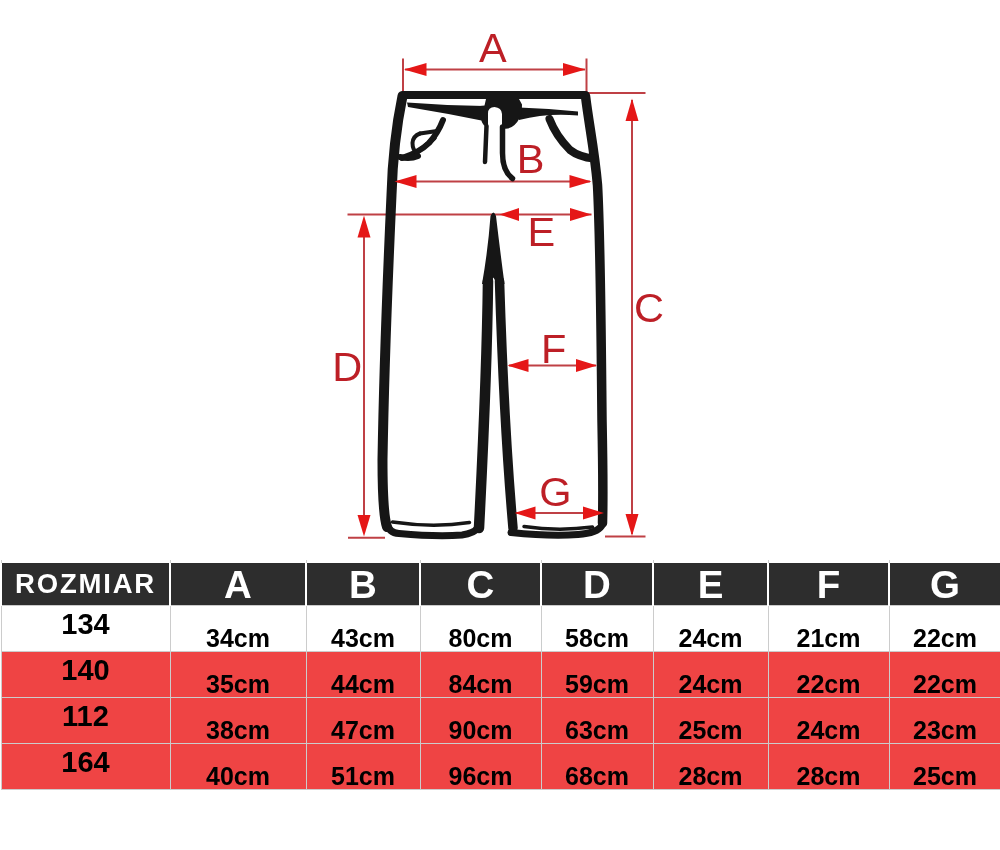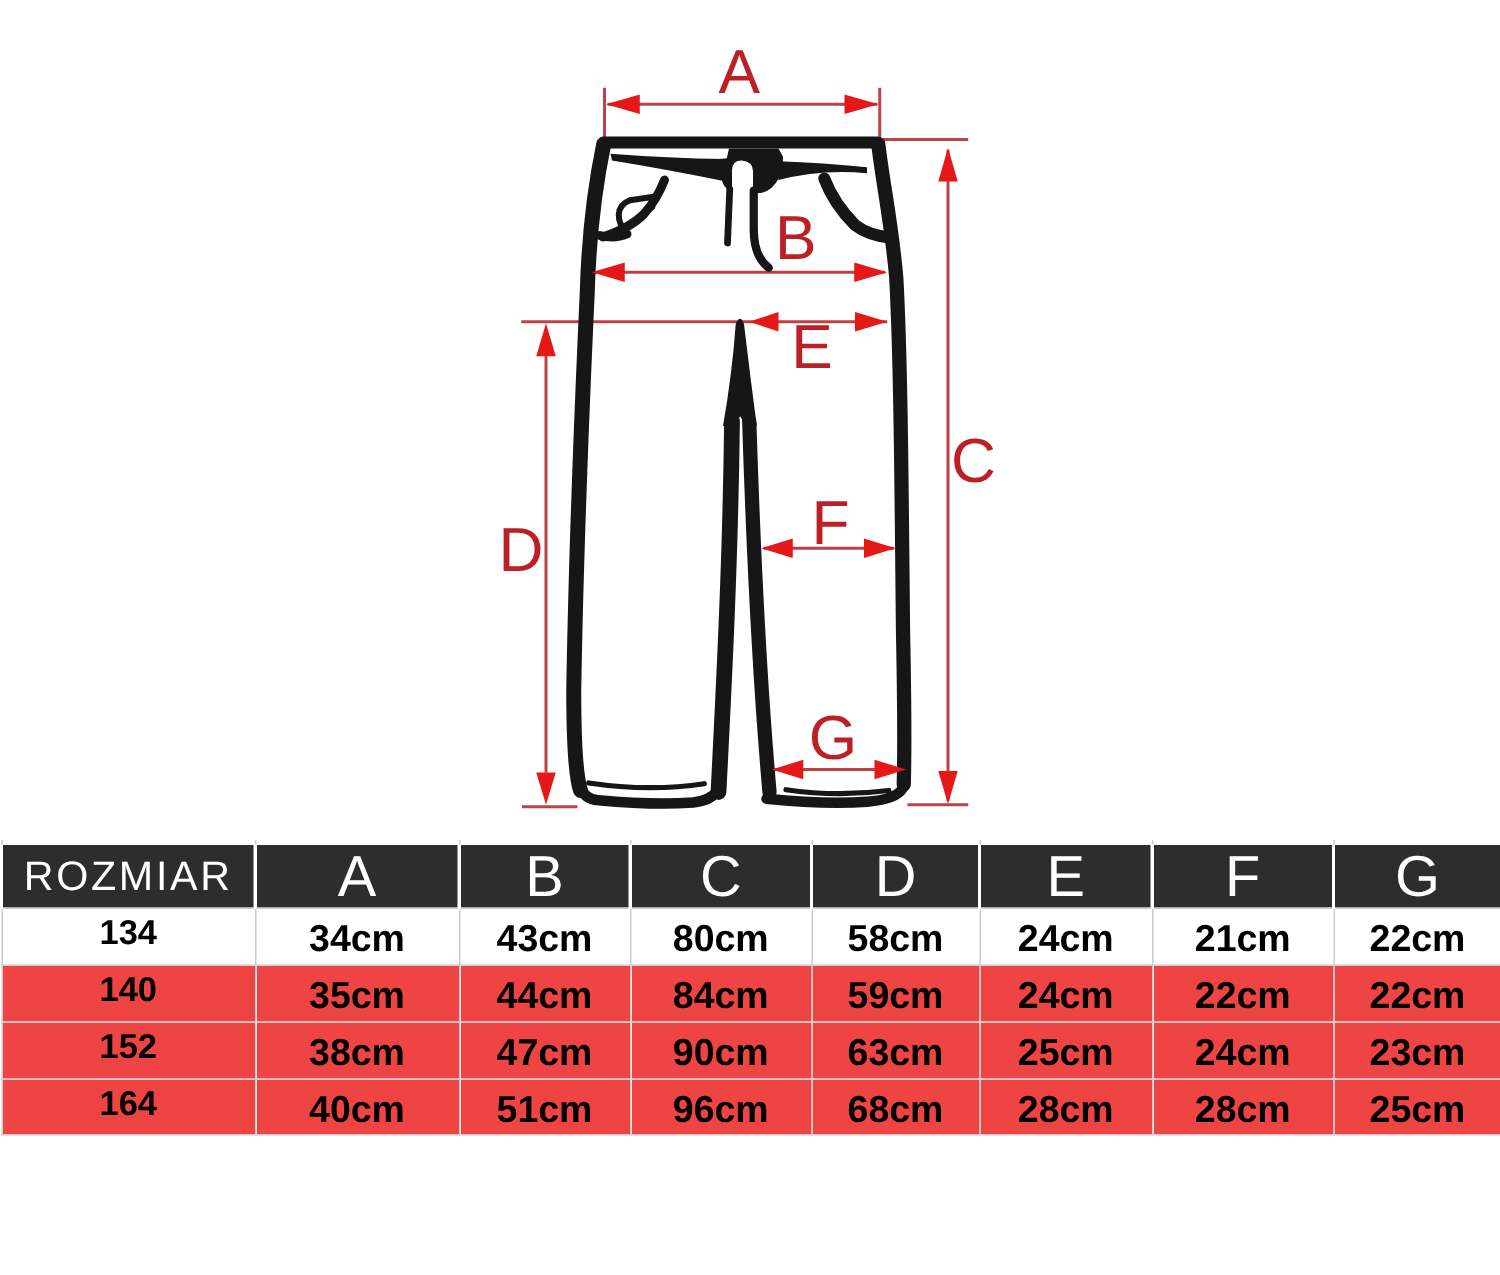--- a/index.html
+++ b/index.html
@@ -2,25 +2,25 @@
 <html><head>
 <meta charset="utf-8">
 <style>
   html,body{margin:0;padding:0;background:#fff;}
   body{width:1000px;height:850px;font-family:"Liberation Sans",sans-serif;overflow:hidden;-webkit-font-smoothing:antialiased;}
   #page{position:relative;width:1000px;height:850px;}
   svg{position:absolute;left:0;top:0;}
   table{position:absolute;left:0;top:560px;width:1000px;border-collapse:collapse;table-layout:fixed;}
   td,th{padding:0;text-align:center;overflow:hidden;box-sizing:border-box;}
   tr.stub td{height:3px;border-left:1px solid #ccc;border-right:1px solid #ccc;background:#fff;}
-  tr.head th{height:42px;vertical-align:top;line-height:1;padding-top:3px;background:#2d2d2d;color:#fff;font-weight:normal;font-size:38.5px;border-left:2px solid #fff;border-right:2px solid #fff;margin-top:12px;}
+  tr.head th{height:42px;vertical-align:top;line-height:1;padding-top:3px;background:#2d2d2d;color:#fff;font-weight:bold;font-size:38.5px;border-left:2px solid #fff;border-right:2px solid #fff;margin-top:12px;}
   tr.head th.rz{font-size:27.5px;letter-spacing:1.8px;padding-top:7px;}
   tr.body td{border:1px solid #ccc;font-weight:bold;color:#000;vertical-align:top;line-height:1;}
-  tr.body td.sz{font-size:23px;padding-top:4px;}
-  tr.body td{font-size:25px;padding-top:8px;}
+  tr.body td.sz{font-size:29px;padding-top:4px;}
+  tr.body td{font-size:25px;padding-top:20px;}
   tr.odd td{background:#fff;}
   tr.even td{background:#ef4444;}
 </style>
 </head>
 <body>
 <div id="page">
 
 <svg width="1000" height="560" viewBox="0 0 1000 560">
   <g stroke="#bf4045" stroke-width="2" fill="none">
 
@@ -183,21 +183,21 @@
           <td>44cm</td>
           <td>84cm</td>
           <td>59cm</td>
           <td>24cm</td>
           <td>22cm</td>
           <td>22cm</td>
         </tr>
 
 
   <tr class="body even" style="height:38px">
-          <td class="sz">152</td>
+          <td class="sz">112</td>
           <td>38cm</td>
           <td>47cm</td>
           <td>90cm</td>
           <td>63cm</td>
           <td>25cm</td>
           <td>24cm</td>
           <td>23cm</td>
         </tr>
 
 

